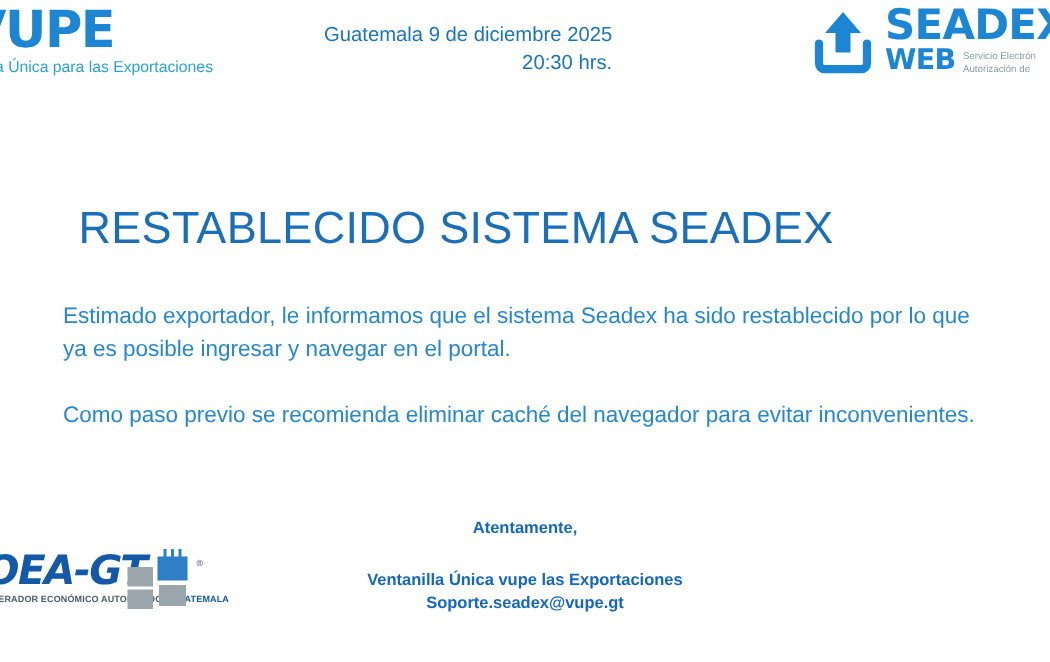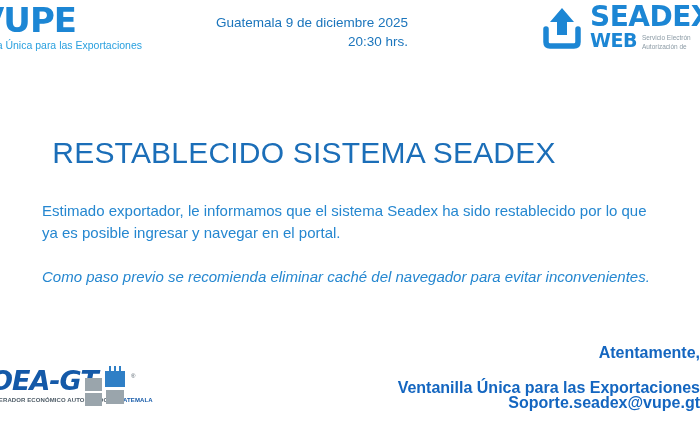--- a/index.html
+++ b/index.html
@@ -132,32 +132,31 @@
     font-family: "Liberation Sans", sans-serif;
     font-size: 15px;
     color: #2587D0;
     line-height: 22px;
   }
   .body-text p {
     margin: 0 0 22px 0;
   }
   .body-text p:last-child {
     margin-bottom: 12px;
-    font-style: italic;
   }
 
   
   .signature {
     position: absolute;
     top: 345px;
     left: 0;
     width: 700px;
-    text-align: right;
-    font-family: "Liberation Sans", sans-serif;
-    font-size: 16px;
+    text-align: center;
+    font-family: "Liberation Sans", sans-serif;
+    font-size: 11px;
     font-weight: bold;
     color: #1466C0;
     line-height: 15px;
   }
   .sig-greeting { margin-bottom: 20px; }
   .sig-line { line-height: 15px; }
 
   
   .oea-logo {
     position: absolute;
@@ -243,21 +242,21 @@
 
 <div class="title">RESTABLECIDO SISTEMA SEADEX</div>
 
 <div class="body-text">
   <p>Estimado exportador, le informamos que el sistema Seadex ha sido restablecido por lo que ya es posible ingresar y navegar en el portal.</p>
   <p>Como paso previo se recomienda eliminar caché del navegador para evitar inconvenientes.</p>
 </div>
 
 <div class="signature">
   <div class="sig-greeting">Atentamente,</div>
-  <div class="sig-line">Ventanilla Única para las Exportaciones</div>
+  <div class="sig-line">Ventanilla Única vupe las Exportaciones</div>
   <div class="sig-line">Soporte.seadex@vupe.gt</div>
 </div>
 
 <div class="oea-logo">
   <div class="oea-word">OEA-GT</div>
   <div class="oea-tag"><span>OPERADOR ECONÓMICO AUTORIZADO - </span><span class="gt-part">GUATEMALA</span></div>
   <div class="oea-marks">
     <div class="sq sq-blue" style="left:20px; top:5px; width:20px; height:16px;"></div>
     <div class="sq" style="left:0px; top:12px; width:17px; height:13px;"></div>
     <div class="sq" style="left:0px; top:27px; width:17px; height:13px;"></div>

